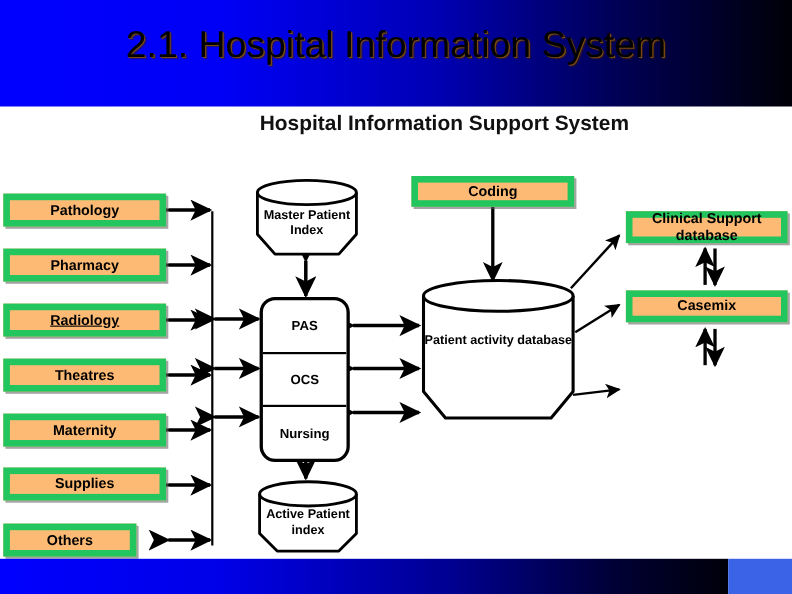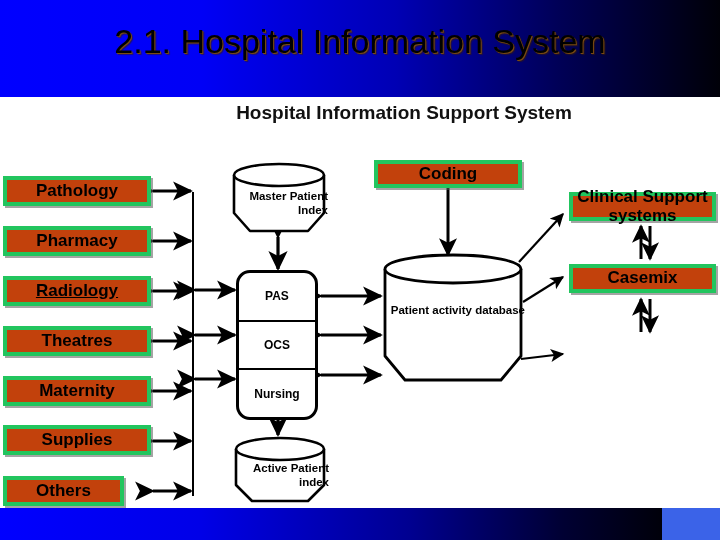--- a/index.html
+++ b/index.html
@@ -39,44 +39,44 @@
   #diagram{position:absolute;left:0;top:97px;width:720px;height:411px;background:#ffffff;}
   #diagram-title{
     position:absolute;left:0;top:5px;width:720px;text-align:center;
     font-size:19px;font-weight:bold;color:#111111;letter-spacing:0px;margin-left:44px;
   }
   svg#wires{position:absolute;left:0;top:0;width:720px;height:411px;}
 
   
   .node{
     position:absolute;box-sizing:border-box;
-    background:#c2410c;border:4px solid #22c55e;
+    background:#fdba74;border:6px solid #22c55e;
     display:flex;align-items:center;justify-content:center;
-    font-size:17px;font-weight:bold;color:#000000;
+    font-size:13px;font-weight:bold;color:#000000;
     box-shadow:2px 2px 0 rgba(90,90,90,.55);
     text-align:center;line-height:1.1;
   }
 
   
   #core-stack{
     position:absolute;box-sizing:border-box;
     background:#ffffff;border:3px solid #000000;border-radius:14px;
     overflow:hidden;display:flex;flex-direction:column;
   }
   #core-stack .seg{
     flex:1;display:flex;align-items:center;justify-content:center;
     font-size:12px;font-weight:bold;color:#000;
     border-bottom:2.5px solid #000;
   }
   #core-stack .seg:last-child{border-bottom:none;}
 
   
   .cyl{position:absolute;}
   .cyl .label{
-    position:absolute;left:0;width:100%;text-align:right;
+    position:absolute;left:0;width:100%;text-align:center;
     font-size:11.5px;font-weight:bold;color:#000;line-height:1.25;
     pointer-events:none;
   }
 </style>
 </head>
 <body>
 
 <div id="slide">
 
   <div id="header"></div>
@@ -208,21 +208,21 @@
 
     <div class="cyl" style="left:381px;top:155px;width:144px;height:134px;">
       <svg viewBox="0 0 144 134" width="144" height="134">
         <path d="M4,17 L4,104 L24,128 L120,128 L140,104 L140,17" fill="#ffffff" stroke="#000" stroke-width="2.8" stroke-linejoin="round"></path>
         <ellipse cx="72" cy="17" rx="68" ry="14" fill="#ffffff" stroke="#000" stroke-width="2.8"></ellipse>
       </svg>
       <div class="label" style="top:51px;line-height:1.35;">Patient activity database</div>
     </div>
 
     <div class="node" style="left:569px;top:95px;width:147px;height:29px;">
-      <span>Clinical Support systems</span>
+      <span>Clinical Support database</span>
     </div>
     <div class="node" style="left:569px;top:167px;width:147px;height:29px;">
       <span>Casemix</span>
     </div>
 
   </div>
 
   <div id="footer"></div>
   <div id="footer-badge"></div>
 

